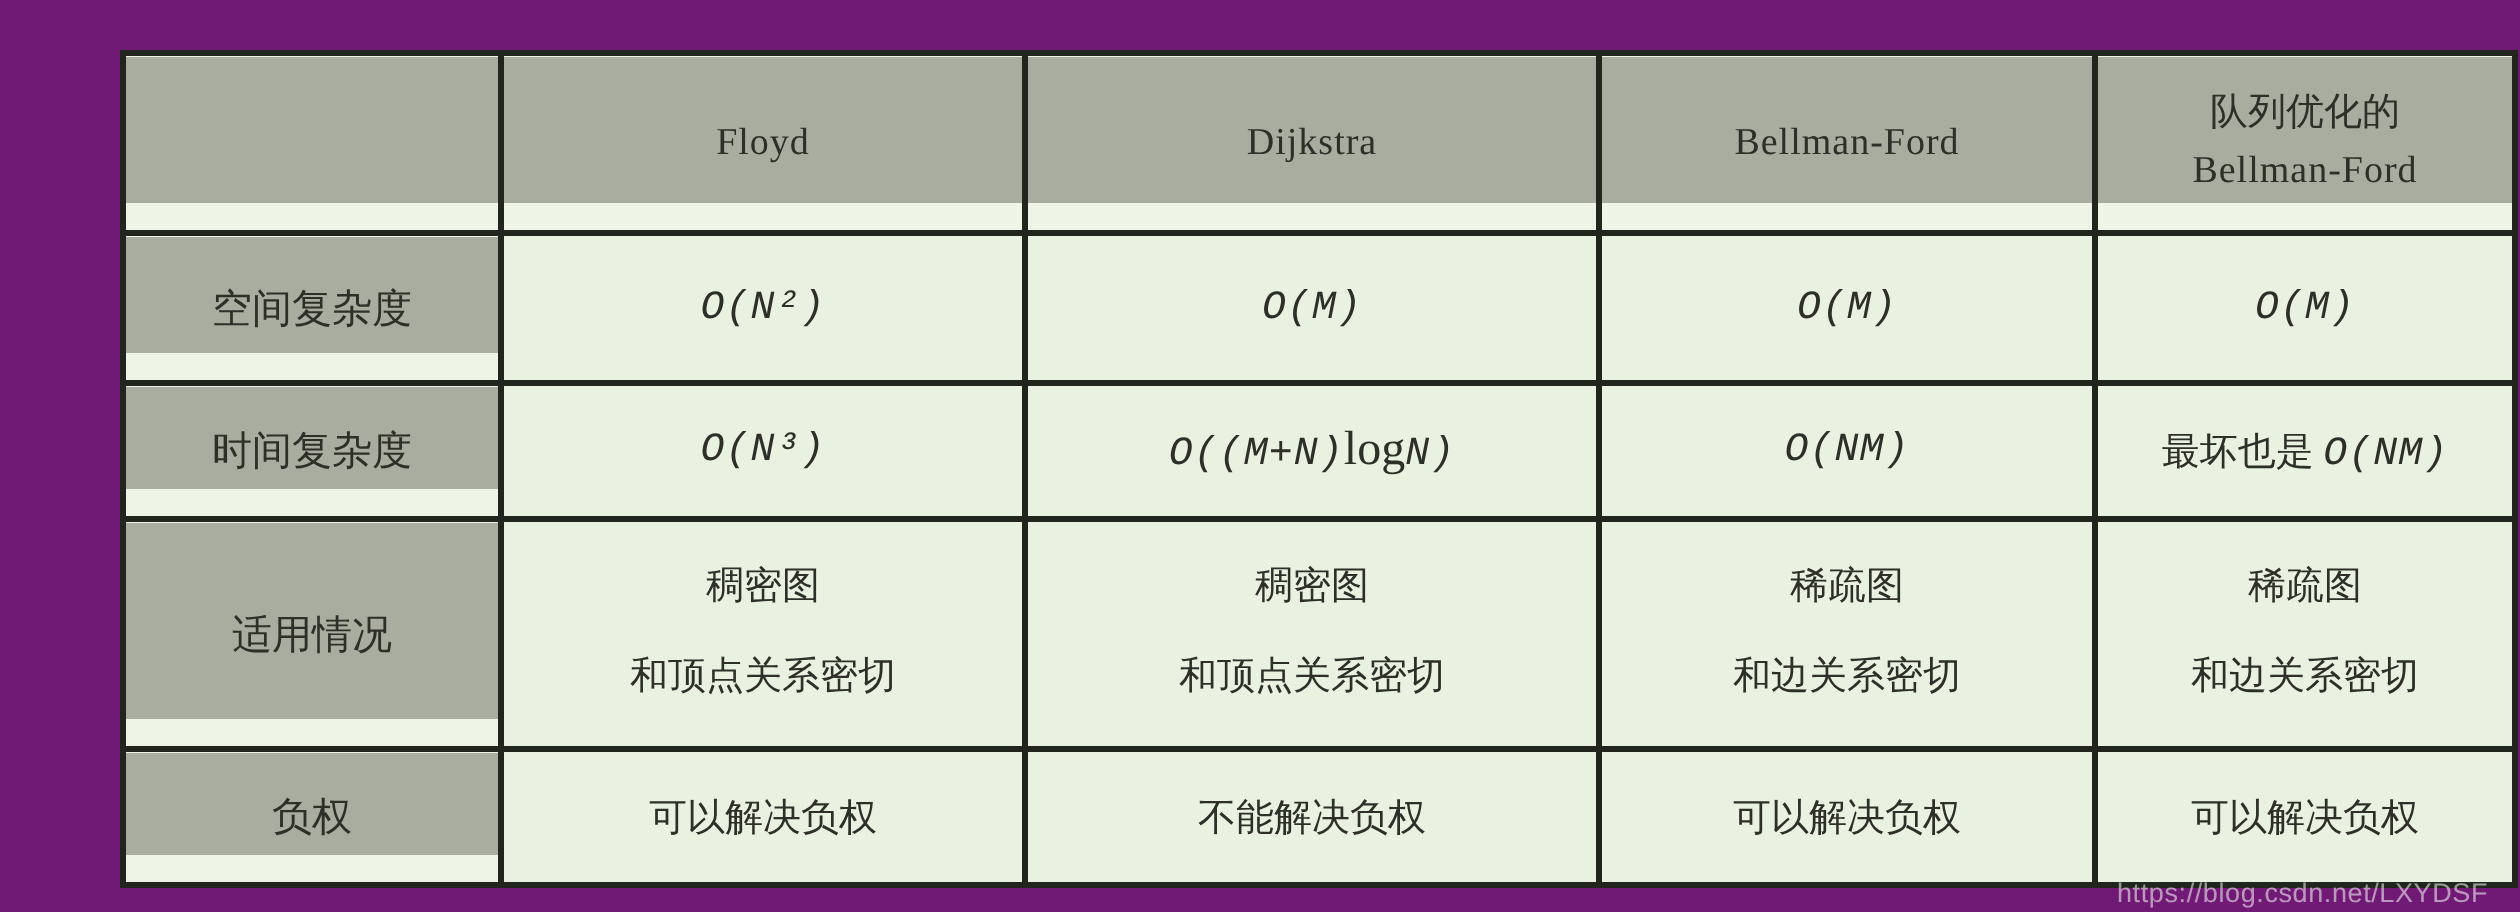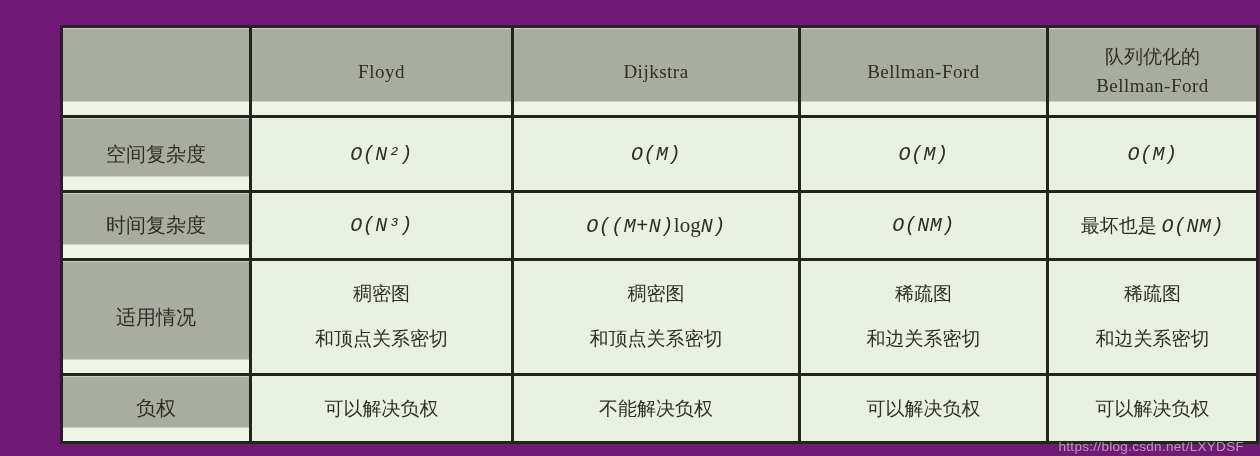--- a/index.html
+++ b/index.html
@@ -49,21 +49,21 @@
     padding-bottom: 14px;
     font-weight: normal;
     font-size: 20px;
   }
   td.data {
     background: #e9f1e1;
     font-size: 19px;
   }
   .serif { font-family: "Liberation Serif", serif; font-size: 19px; letter-spacing: 0.5px; }
   .math  { font-family: Liberation Mono, monospace; font-style: italic; font-size: 20px; letter-spacing: 0.5px; }
-  .fn    { font-family: "Liberation Serif", serif; font-style: normal; font-size: 21px; margin-top: 12px; }
+  .fn    { font-family: "Liberation Serif", serif; font-style: normal; font-size: 24px; margin-top: 12px; }
   .cn    { font-size: 19px; }
   .two-line span { display: block; line-height: 2.35; font-family: Liberation Serif, serif; }
   .hdr-two-line span { display: block; line-height: 1.5; text-align: center; }
   .watermark {
     position: absolute;
     right: 16px;
     bottom: 2px;
     font-family: "Liberation Sans", sans-serif;
     font-size: 13.5px;
     color: rgba(250, 253, 248, 0.55);

